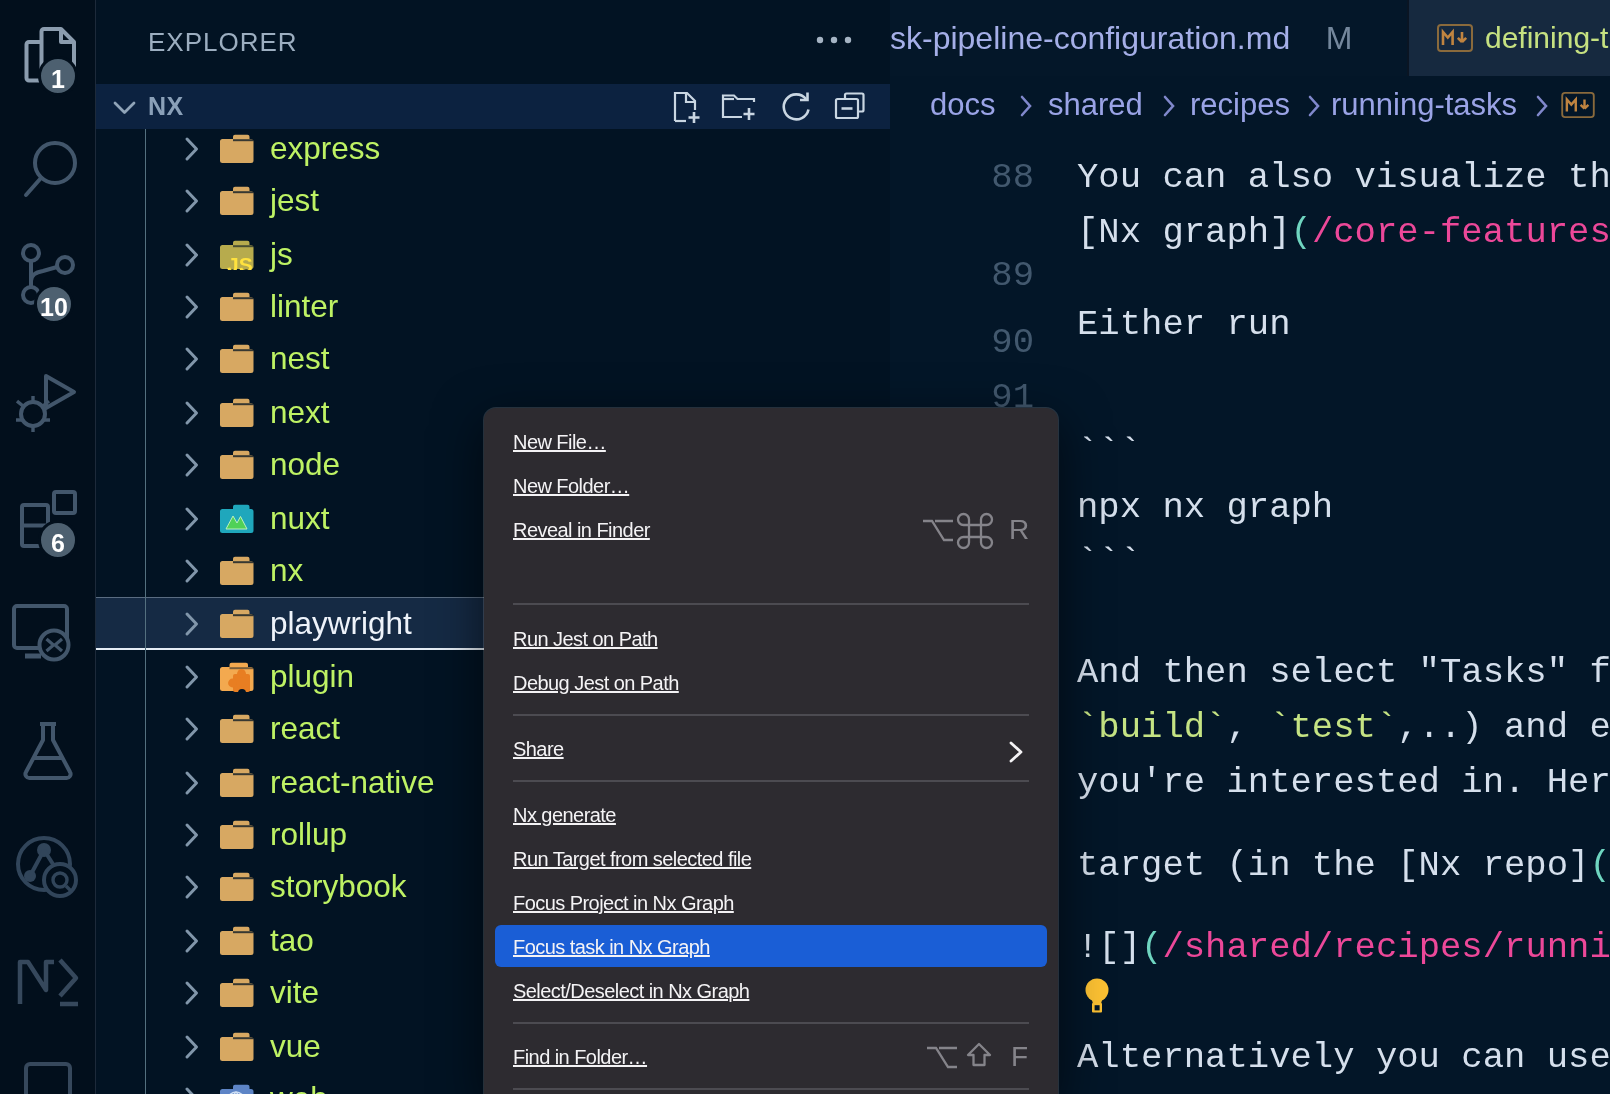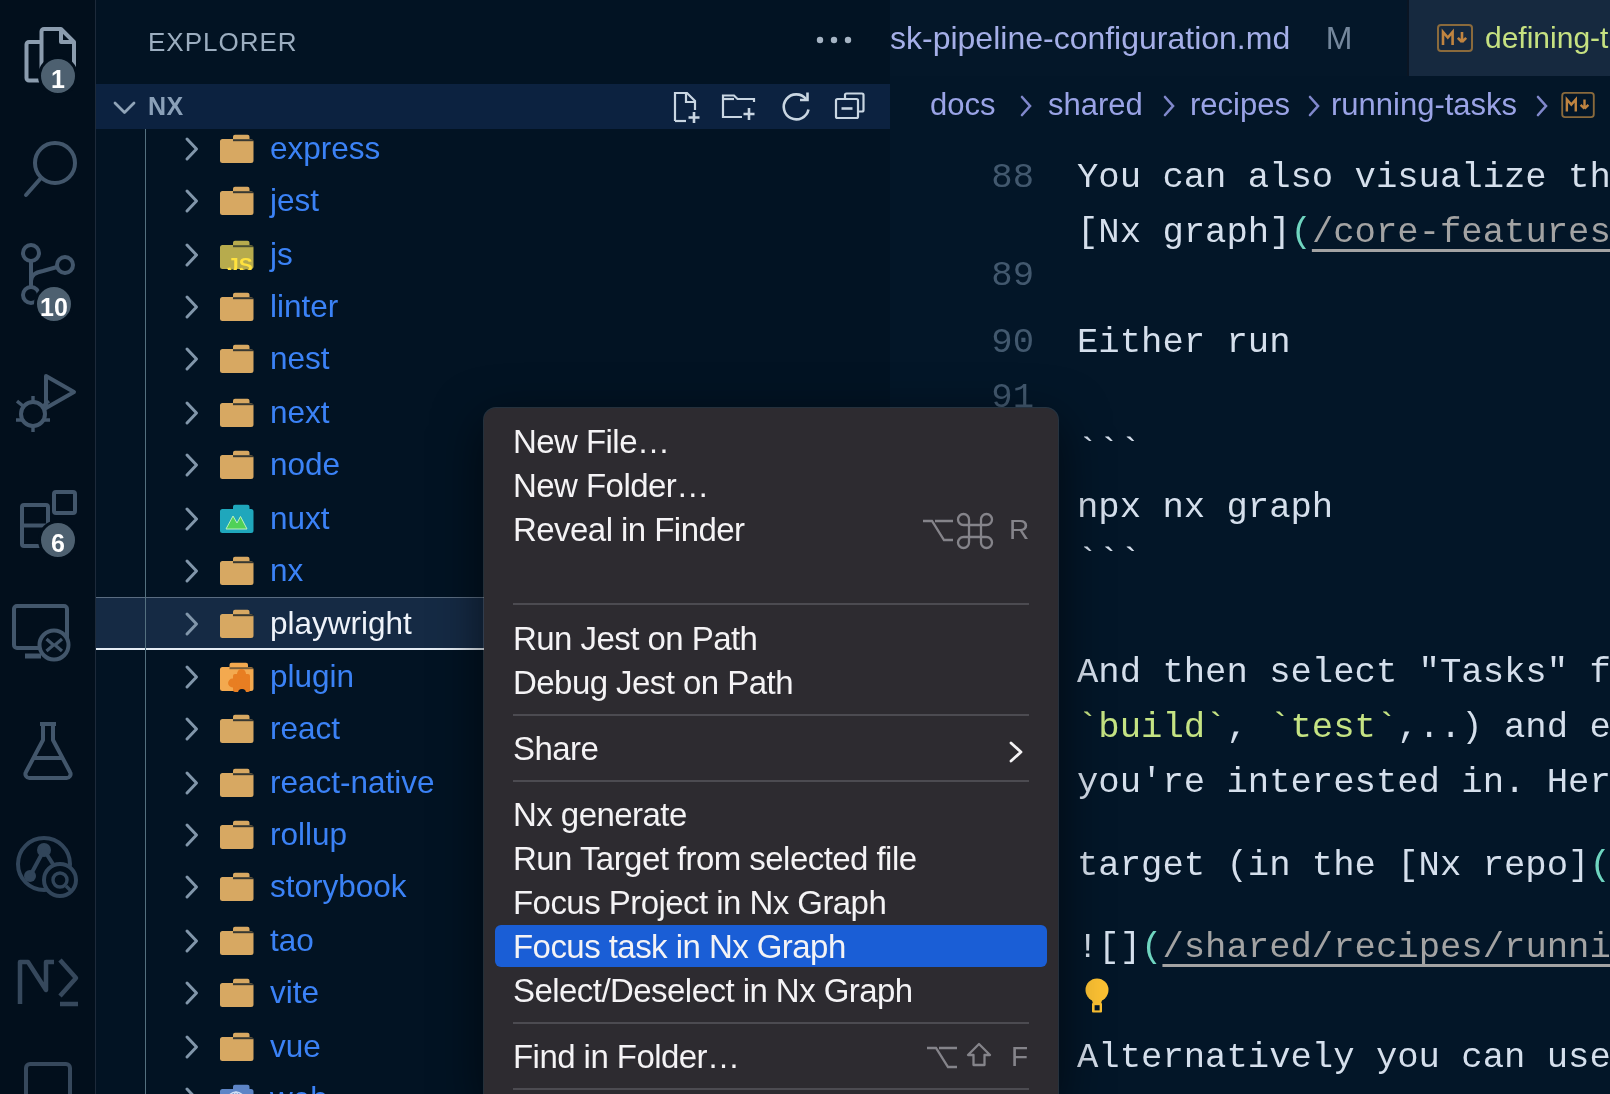--- a/index.html
+++ b/index.html
@@ -11,42 +11,42 @@
   .badge { position:absolute; background:#4d6070; color:#fff; font-size:25px; font-weight:600;
            border-radius:22px; text-align:center; line-height:40px; height:40px; min-width:40px;
            border:3px solid #020f1c; }
   
   #sidebar { left:96px; top:0; width:794px; height:1094px; background:#021323; }
   #exphdr { position:absolute; left:52px; top:27px; color:#9caec0; font-size:26px; letter-spacing:1px; }
   #nxhdr { position:absolute; left:0; top:84px; width:794px; height:45px; background:#0c2240; }
   .treerow { position:absolute; left:0; width:794px; height:53px; }
   .chev { position:absolute; left:87px; top:14px; }
   .ficon { position:absolute; left:122px; top:10px; }
-  .fname { position:absolute; left:174px; top:0; line-height:53px; font-size:31.5px; color:#3b82f6; }
+  .fname { position:absolute; left:174px; top:0; line-height:53px; font-size:31.5px; color:#bef264; }
   #selrow { position:absolute; left:0px; top:597px; width:794px; height:53px; background:#152a44;
             border-top:1px solid rgba(220,232,243,.35); border-bottom:2px solid #e4ecf4; }
   #guide { position:absolute; left:49px; top:129px; width:1px; height:965px; background:#54707f; }
   
   #editor { left:890px; top:0; width:720px; height:1094px; background:#031628; overflow:hidden; }
   #tabbar { position:absolute; left:0; top:0; width:720px; height:76px; background:#041729;text-align:right; }
   #tab2 { position:absolute; left:517px; top:0; width:203px; height:76px; background:#16293f;
           border-left:2px solid #0a1523; }
   #crumbs { position:absolute; left:0; top:76px; width:720px; height:57px; font-size:31px; color:#9aa3e6; }
   .cline { position:absolute; font-family:"Liberation Mono", monospace; font-size:35.6px; line-height:55px;
            height:55px; color:#d5dfec; white-space:pre; left:187px; }
   .lnum { position:absolute; font-family:"Liberation Mono", monospace; font-size:35.6px; line-height:55px;
           height:55px; color:#42586e; left:77px; width:67px; text-align:right; }
   .teal { color:#6fd5c0; }
-  .pink { color:#a3a3a3; text-decoration:underline; text-decoration-thickness:3px; text-underline-offset:7px; }
+  .pink { color:#ec4899; text-decoration-thickness:3px; text-underline-offset:7px; }
   .green { color:#c5e383; }
   
   #menu { left:484px; top:408px; width:574px; height:690px; background:#2d2b30; border-radius:12px 12px 0 0;
           box-shadow:0 0 0 1px rgba(255,255,255,.14), 0 14px 50px rgba(0,0,0,.6); z-index:10; }
   .mi { position:absolute; left:29px; width:516px; height:44px; line-height:44px; color:#f4f3f5;
-        font-size:33px; letter-spacing:-0.55px; padding-left:0; }
+        font-size:20px; letter-spacing:-0.55px; padding-left:0;text-decoration:underline; }
   .msep { position:absolute; left:29px; width:516px; height:2px; background:#4c4b51; }
   .msc { position:absolute; right:8px; top:0; height:44px; color:#85848a; font-size:29px; line-height:44px; }
   #mihl { position:absolute; left:11px; top:517px; width:552px; height:42px; background:#1a5ed6; border-radius:6px; }
 </style>
 </head>
 <body>
 <div class="abs" id="actbar">
   <svg style="position:absolute;left:18px;top:22px" width="62" height="64" viewBox="0 0 62 64" fill="none" stroke="#8b9cae" stroke-width="4" stroke-linejoin="round">
     <path d="M26 7 h17 l13 13 v26 a2.5 2.5 0 0 1 -2.5 2.5 H26 a2.5 2.5 0 0 1 -2.5 -2.5 V9.5 A2.5 2.5 0 0 1 26 7 z"></path>
     <path d="M43 7 v13 h13"></path>
@@ -367,21 +367,21 @@
         <rect x="1" y="1" width="34" height="26" rx="3" stroke="#8a6a3c" stroke-width="2"></rect>
         <path d="M6 21 V8 l4.8 5.6 L15.6 8 V21" stroke="#c08440" stroke-width="2.6"></path>
         <path d="M25 8 v10 m0 0 l-4.2-4.2 M25 18 l4.2-4.2" stroke="#c08440" stroke-width="2.6"></path>
       </svg>
   </div>
   <div class="lnum" style="top:150px">88</div>
   <div class="cline" style="top:150px">You can also visualize th</div>
   <div class="cline" style="top:205px">[Nx graph]<span class="teal">(</span><span class="pink">/core-features</span></div>
   <div class="lnum" style="top:248px">89</div>
   <div class="lnum" style="top:315px">90</div>
-  <div class="cline" style="top:315px">Either run</div>
+  <div class="cline" style="top:297px">Either run</div>
   <div class="lnum" style="top:370px">91</div>
   <div class="cline" style="top:425px">```</div>
   <div class="cline" style="top:480px">npx nx graph</div>
   <div class="cline" style="top:535px">```</div>
   <div class="cline" style="top:645px">And then select "Tasks" f</div>
   <div class="cline" style="top:700px"><span class="green">`build`</span>, <span class="green">`test`</span>,..) and e</div>
   <div class="cline" style="top:755px">you're interested in. Her</div>
   <div class="cline" style="top:838px">target (in the [Nx repo]<span class="teal">(</span></div>
   <div class="cline" style="top:920px">![]<span class="teal">(</span><span class="pink">/shared/recipes/runni</span></div>
   <svg style="position:absolute;left:192px;top:978px" width="30" height="38" viewBox="0 0 30 38">

